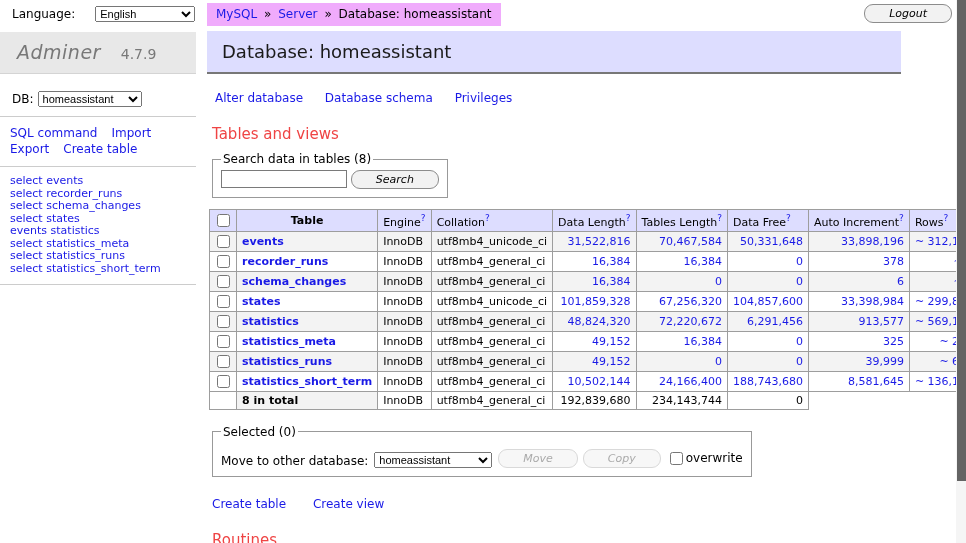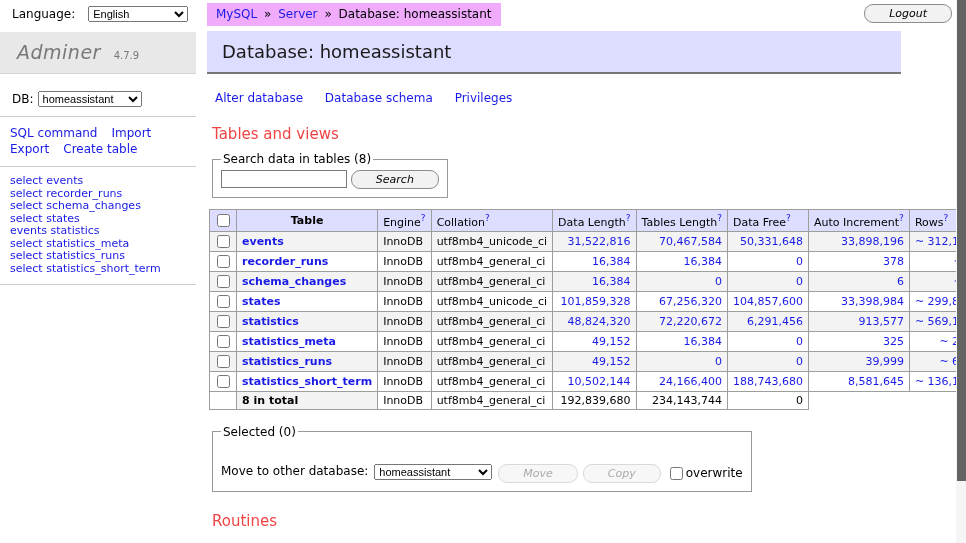--- a/index.html
+++ b/index.html
@@ -14,29 +14,29 @@
   }
   a { color: #1a1ae6; text-decoration: none; cursor: pointer; }
 
   
   #sidebar {
     position: absolute; left: 0; top: 0;
     width: 196px; height: 543px;
     background: #fff;
   }
   .lang-row { padding: 6px 0 0 12px; font-size: 12px; }
-  .lang-row select { width: 100px; font-size: 11px; margin-left: 13px; }
+  .lang-row select { width: 100px; font-size: 11px; margin-left: 20px; }
   .logo-block {
     margin-top: 10px;
     background: #e8e8e8;
     border-bottom: 1px solid #d4d4d4;
     padding: 9px 0 10px 17px;
   }
   .logo-block .app-name { font-style: italic; color: #787878; font-size: 19px; letter-spacing: 0.5px; }
-  .logo-block .app-version { color: #787878; font-size: 10px; margin-left: 9px; }
+  .logo-block .app-version { color: #787878; font-size: 14px; margin-left: 16px; }
   .db-row { padding: 17px 0 0 12px; font-size: 12px; }
   .db-row select { width: 104px; font-size: 11px; margin-left: 4px; }
   .side-hr { border: none; border-top: 1px solid #ccc; margin: 9px 0 0 0; }
   .side-actions { padding: 8px 10px 0 10px; line-height: 16px; font-size: 12px; }
   .side-actions a { margin-right: 14px; white-space: nowrap; }
   .side-tables { padding: 8px 0 0 10px; }
   .side-tables a { display: block; font-size: 11px; line-height: 12.5px; white-space: nowrap; }
 
   
   #main { position: absolute; left: 207px; top: 0; width: 694px; }
@@ -118,21 +118,21 @@
   table.data td.name a { font-weight: 700; }
   table.data td.num { text-align: right; }
   table.data td.num a { display: block; text-align: right; }
   table.data tr.odd td { background: #f3f3f3; }
   table.data tr.total td { background: #fff; }
   table.data tr.total td.name { font-weight: 700; background: #f3f3f3; }
   table.data tr.total td.blank { border: none; background: transparent; }
 
   .selected-fieldset { margin-top: 15px; }
   .selected-buttons button { margin-right: 4px; min-width: 58px; }
-  .move-row { margin-top: 21px; font-size: 12px; display: flex; align-items: flex-start; }
+  .move-row { margin-top: 6px; font-size: 12px; display: flex; align-items: flex-end; }
   .move-row select { width: 118px; font-size: 11px; margin: 0 6px; }
   .move-row button { margin-right: 5px; min-width: 44px; }
   .move-row label { display: flex; align-items: center; font-size: 12px; }
 
   .create-links { padding: 20px 0 0 5px; }
   .create-links a { margin-right: 23px; font-size: 12px; }
 
   
   #scrollbar {
     position: absolute; right: 0; top: 0;
@@ -417,20 +417,24 @@
       <select><option>homeassistant</option></select>
       <button disabled="">Move</button>
       <button disabled="">Copy</button>
       <label>
           <input type="checkbox" style="">
           <span>overwrite</span>
         </label>
     </div>
   </fieldset>
 
+  <div class="create-links">
+    <a>Create table</a>
+    <a>Create view</a>
+  </div>
 
   <h3 class="section-heading">Routines</h3>
 
   
 
   
 </div>
 
 <button id="logout-btn">Logout</button>
 

